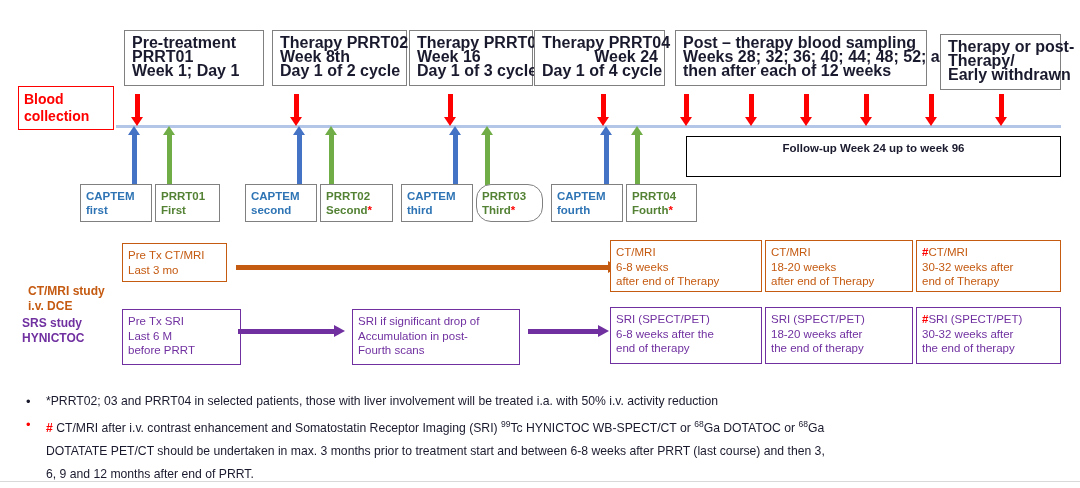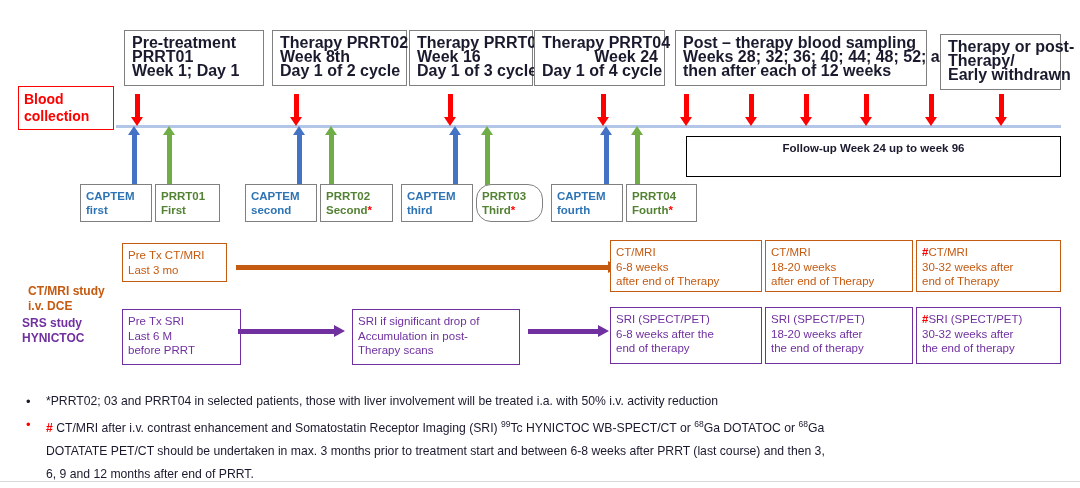--- a/index.html
+++ b/index.html
@@ -289,21 +289,21 @@
   </div>
 
   <div class="harw harw-p" style="left:238px;top:325px;width:108px;">
     <div class="hshaft" style="width:96px;"></div>
       <div class="hhead" style="left:96px;"></div>
   </div>
 
   <div class="pbox" style="left:352px;top:309px;width:168px;height:56px;">
     <span class="ln">SRI if significant drop of</span>
     <span class="ln">Accumulation in post-</span>
-    <span class="ln">Therapy scans</span>
+    <span class="ln">Fourth scans</span>
   </div>
 
   <div class="harw harw-p" style="left:528px;top:325px;width:82px;">
     <div class="hshaft" style="width:70px;"></div>
       <div class="hhead" style="left:70px;"></div>
   </div>
 
   <div class="pbox" style="left:610px;top:307px;width:152px;height:57px;">
     <span class="ln">SRI (SPECT/PET)</span>
     <span class="ln"> 6-8 weeks after the</span>

